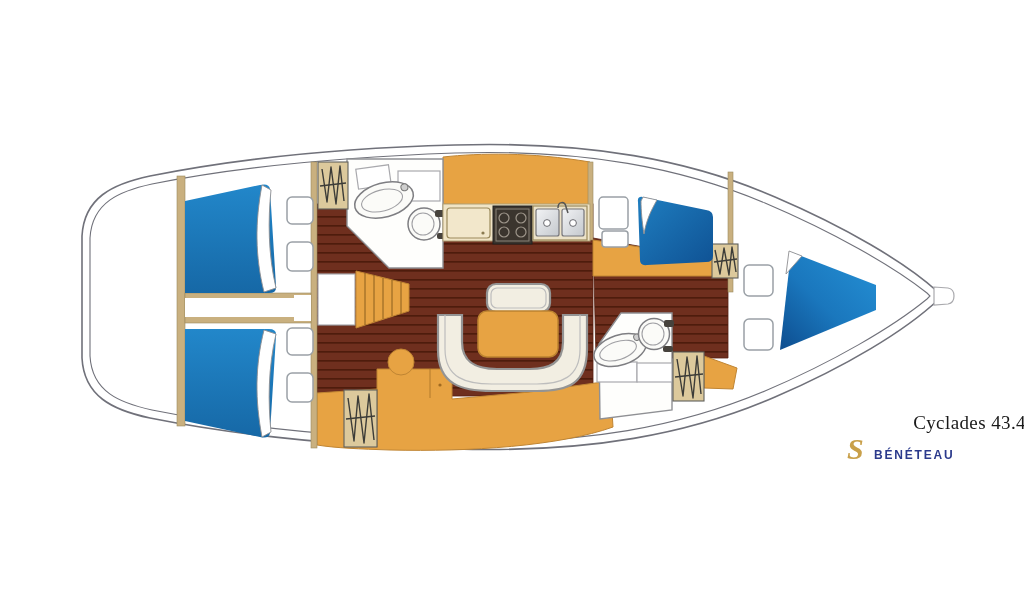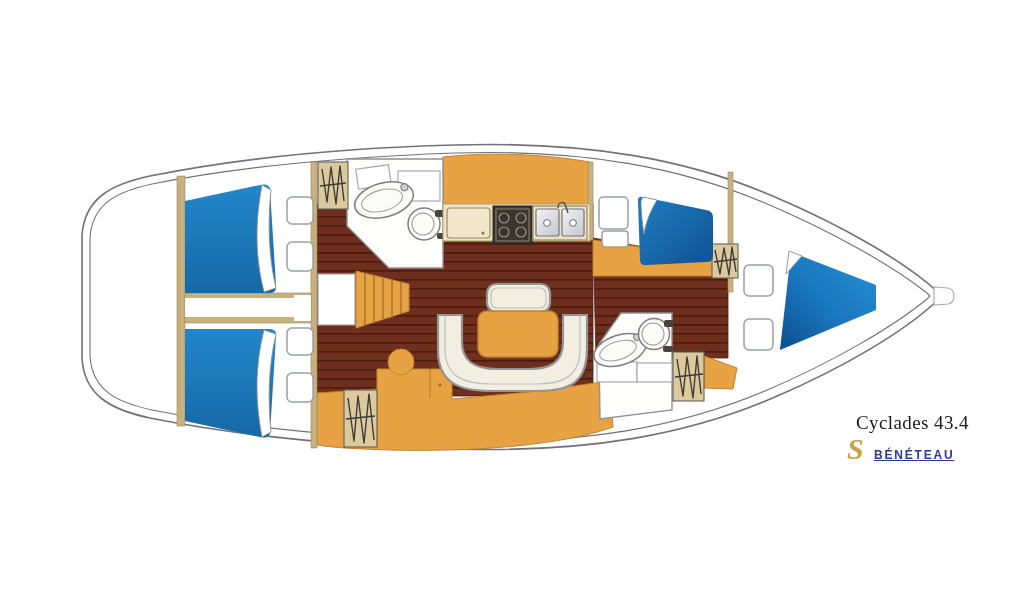--- a/index.html
+++ b/index.html
@@ -1,17 +1,17 @@
 <!DOCTYPE html>
 <html style="--background: #ffffff; --hull-line: #70717a; --outline-gray: #8f9094; --wall-tan: #c9b07f; --wardrobe-tan: #dcc99c; --floor-brown: #6f2f1e; --floor-plank: #4e1c0c; --cabinet-orange: #e7a343; --berth-blue: #1e80c2; --berth-blue-dark: #0f5292; --counter-cream: #f0e4c6; --settee-cream: #f2eee2; --brand-blue: #2b3a8c; --logo-gold: #c9a04a;"><head>
 <meta charset="utf-8">
 <style>
   html,body{margin:0;padding:0;background:#fff;}
   .stage{position:relative;width:1024px;height:600px;background:var(--background,#fff);overflow:hidden;
-         font-family:"Liberation Sans",sans-serif;}
+         font-family:"Liberation Sans",sans-serif;text-align:right;}
   svg{position:absolute;left:0;top:0;}
 
   
   .hull-outer{fill:#ffffff;stroke:var(--hull-line);stroke-width:1.6;}
   .hull-inner{fill:none;stroke:var(--hull-line);stroke-width:1.1;}
 
   
   .wall{fill:var(--wall-tan);stroke:#9c8a5e;stroke-width:.6;}
   .room{fill:#fefefc;stroke:var(--outline-gray);stroke-width:1.4;}
   .panel{fill:#ffffff;stroke:#a9a9ad;stroke-width:1.2;}
@@ -31,21 +31,21 @@
   .cream{fill:var(--settee-cream);stroke:#949494;stroke-width:2.2;}
   .cream-line{fill:none;stroke:#bdbdbd;stroke-width:1.2;}
   .table{fill:var(--cabinet-orange);stroke:#bc8330;stroke-width:1.5;}
   .step-line{stroke:#8a5f1e;stroke-width:1;}
 
   
   .model-name{position:absolute;left:856px;top:412px;width:170px;
     font-family:"Liberation Serif",serif;font-size:19px;color:#1a1a1a;letter-spacing:.4px;}
   .brand-name{position:absolute;left:874px;top:448px;
     font-family:"Liberation Sans",sans-serif;font-weight:700;font-size:12px;
-    color:var(--brand-blue);letter-spacing:1.8px;text-decoration:underline;}
+    color:var(--brand-blue);letter-spacing:1.8px;}
   .logo-s{position:absolute;left:847px;top:434px;
     font-family:"Liberation Serif",serif;font-style:italic;font-weight:700;
     font-size:30px;color:var(--logo-gold);line-height:1;}
 </style>
 </head>
 <body>
 
 <div class="stage">
 <svg width="1024" height="600" viewBox="0 0 1024 600">
   <defs>

